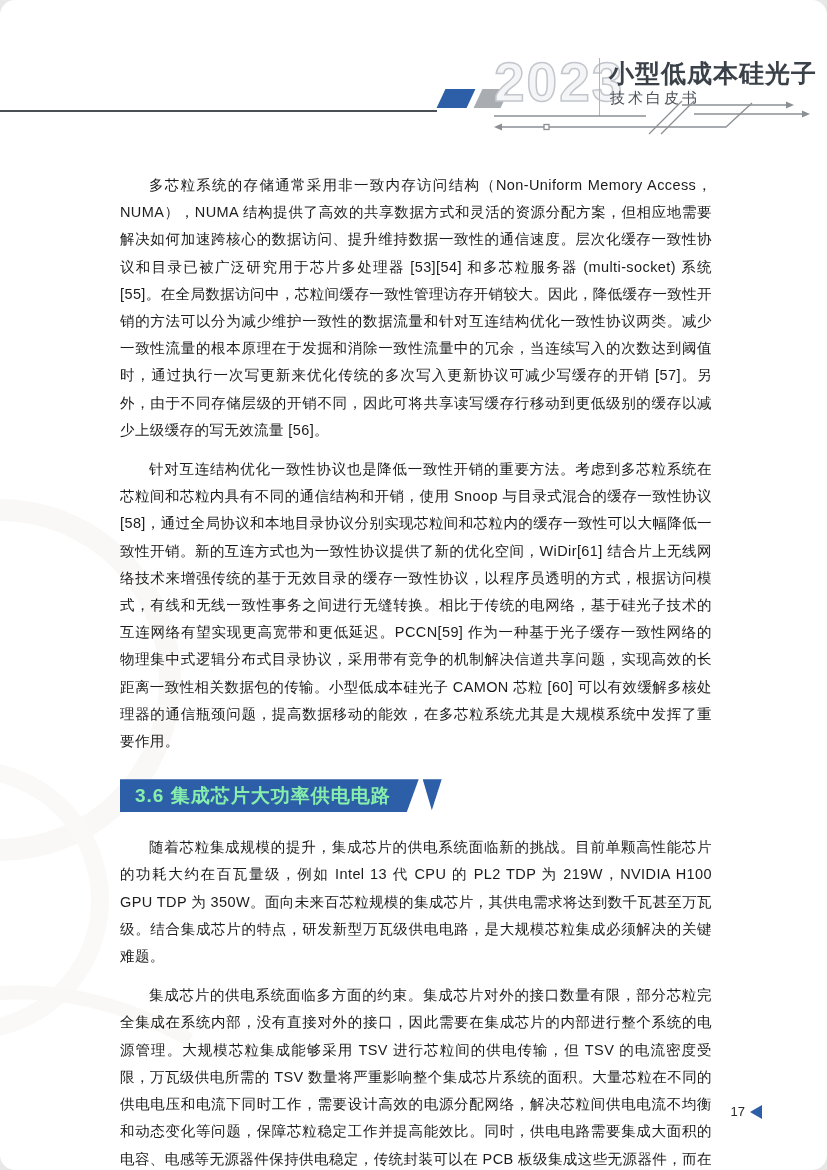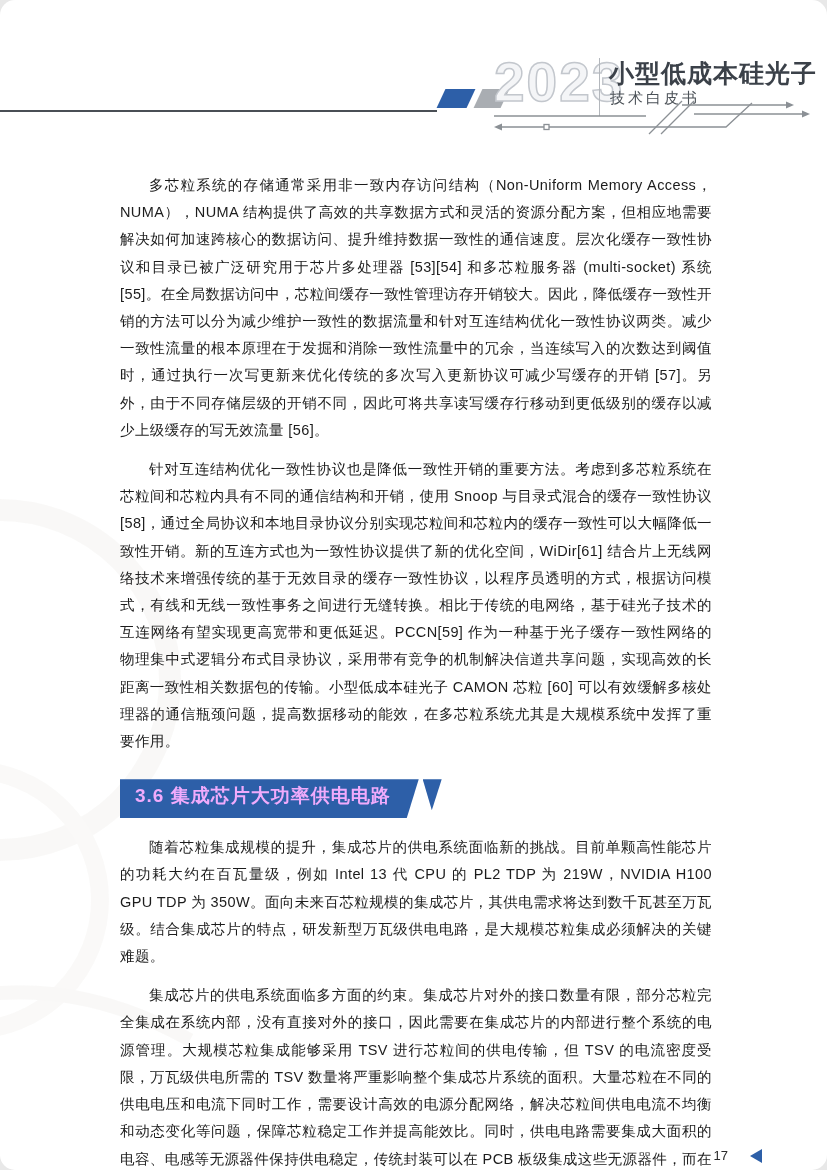--- a/index.html
+++ b/index.html
@@ -58,36 +58,36 @@
     margin:12px 0 12px 0;
     font-size:14.5px;line-height:27.2px;letter-spacing:.4px;
     text-align:justify;text-indent:2em;
     color:#1c1c1c;
   }
   .banner-wrap{
     position:relative;margin:24px 0 22px 0;height:33px;
   }
   .section-banner{
     display:inline-block;height:33px;line-height:33px;
-    padding:0 28px 6px 15px;
-    background:#2d5fa8;color:#f0abfc;
+    padding:0 28px 0 15px;
+    background:#2d5fa8;color:#86efac;
     font-size:19px;font-weight:bold;letter-spacing:1px;
     clip-path:polygon(0 0,100% 0,calc(100% - 12px) 100%,0 100%);
     white-space:nowrap;
   }
   .banner-accent{
     display:inline-block;vertical-align:top;
     width:19px;height:31px;margin-left:4px;
     background:#2d5fa8;
     clip-path:polygon(0 0,100% 0,48% 100%);
   }
   
   .page-num{
     position:absolute;top:1104px;right:65px;
-    display:flex;align-items:center;gap:22px;margin-top:44px;
+    display:flex;align-items:center;gap:5px;
   }
   .page-num-text{
     font-size:13px;color:#2b2b2b;
   }
   .page-num-triangle{
     width:0;height:0;
     border-top:7px solid transparent;
     border-bottom:7px solid transparent;
     border-right:12px solid #2d5fa8;
   }

